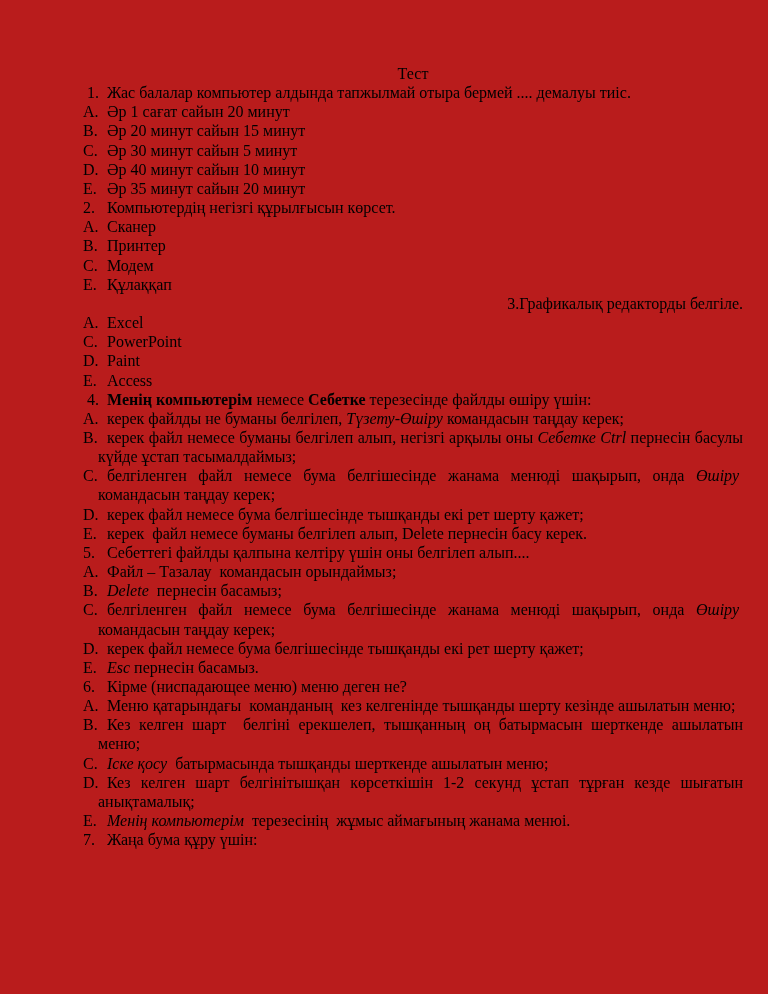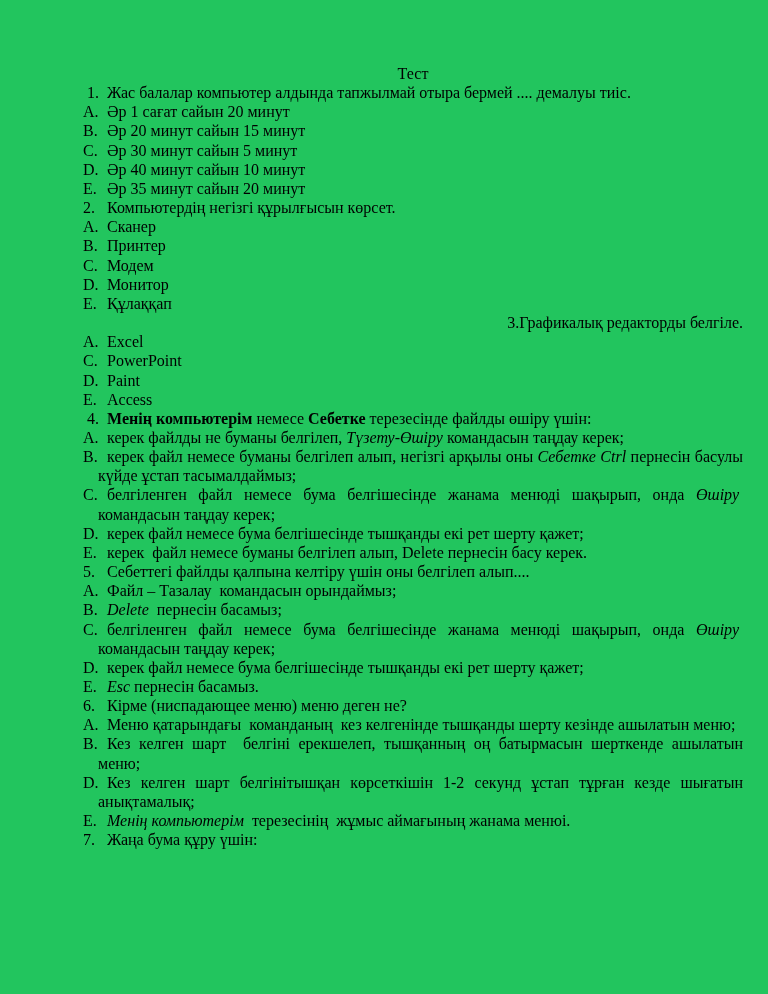--- a/index.html
+++ b/index.html
@@ -3,21 +3,21 @@
 <meta charset="utf-8">
 <style>
   html, body { margin: 0; padding: 0; }
   body {
     width: 768px; height: 994px;
     background: #ffffff;
   }
   .page {
     position: relative;
     width: 768px; height: 994px;
-    background: #22c55e;
+    background: #b91c1c;
     overflow: hidden;
     font-family: "Liberation Serif", "DejaVu Serif", serif;
     font-size: 16px;
     line-height: 19.15px;
     color: #000000;
   }
   .doc {
     position: absolute;
     left: 83px; top: 64px;
     width: 660px;
@@ -53,21 +53,20 @@
         <div class="line"><span class="label"> 1.</span><span><span>Жас балалар компьютер алдында тапжылмай отыра бермей .... демалуы тиіс.</span></span></div>
         <div class="line"><span class="label">A.</span><span><span>Әр 1 сағат сайын 20 минут</span></span></div>
         <div class="line"><span class="label">B.</span><span><span>Әр 20 минут сайын 15 минут</span></span></div>
         <div class="line"><span class="label">C.</span><span><span>Әр 30 минут сайын 5 минут</span></span></div>
         <div class="line"><span class="label">D.</span><span><span>Әр 40 минут сайын 10 минут</span></span></div>
         <div class="line"><span class="label">E.</span><span><span>Әр 35 минут сайын 20 минут</span></span></div>
         <div class="line"><span class="label">2.</span><span><span>Компьютердің негізгі құрылғысын көрсет.</span></span></div>
         <div class="line"><span class="label">A.</span><span><span>Сканер</span></span></div>
         <div class="line"><span class="label">B.</span><span><span>Принтер</span></span></div>
         <div class="line"><span class="label">C.</span><span><span>Модем</span></span></div>
-        <div class="line"><span class="label">D.</span><span><span>Монитор</span></span></div>
         <div class="line"><span class="label">E.</span><span><span>Құлаққап</span></span></div>
         <div class="line flat"><span><span>3.Графикалық редакторды белгіле.</span></span></div>
         <div class="line"><span class="label">A.</span><span><span>Excel</span></span></div>
         <div class="line"><span class="label">C.</span><span><span>PowerPoint</span></span></div>
         <div class="line"><span class="label">D.</span><span><span>Paint</span></span></div>
         <div class="line"><span class="label">E.</span><span><span>Access</span></span></div>
         <div class="line"><span class="label"> 4.</span><span><span class="b">Менің компьютерім</span><span> немесе </span><span class="b">Себетке</span><span> терезесінде файлды өшіру үшін:</span></span></div>
         <div class="line"><span class="label">A.</span><span><span>керек файлды не буманы белгілеп, </span><span class="i">Түзету-Өшіру</span><span> командасын таңдау керек;</span></span></div>
         <div class="line"><span class="label">B.</span><span><span>керек файл немесе буманы белгілеп алып, негізгі арқылы оны </span><span class="i">Себетке Ctrl</span><span> пернесін басулы күйде ұстап тасымалдаймыз;</span></span></div>
         <div class="line"><span class="label">C.</span><span><span>белгіленген файл немесе бума белгішесінде жанама менюді шақырып, онда </span><span class="i">Өшіру</span><span>&nbsp; командасын таңдау керек;</span></span></div>
@@ -75,18 +74,19 @@
         <div class="line"><span class="label">E.</span><span><span>керек&nbsp; файл немесе буманы белгілеп алып, Delete пернесін басу керек.</span></span></div>
         <div class="line"><span class="label">5.</span><span><span>Себеттегі файлды қалпына келтіру үшін оны белгілеп алып....</span></span></div>
         <div class="line"><span class="label">A.</span><span><span>Файл – Тазалау&nbsp; командасын орындаймыз;</span></span></div>
         <div class="line"><span class="label">B.</span><span><span class="i">Delete</span><span>&nbsp; пернесін басамыз;</span></span></div>
         <div class="line"><span class="label">C.</span><span><span>белгіленген файл немесе бума белгішесінде жанама менюді шақырып, онда </span><span class="i">Өшіру</span><span>&nbsp; командасын таңдау керек;</span></span></div>
         <div class="line"><span class="label">D.</span><span><span>керек файл немесе бума белгішесінде тышқанды екі рет шерту қажет;</span></span></div>
         <div class="line"><span class="label">E.</span><span><span class="i">Esc</span><span> пернесін басамыз.</span></span></div>
         <div class="line"><span class="label">6.</span><span><span>Кірме (ниспадающее меню) меню деген не?</span></span></div>
         <div class="line"><span class="label">A.</span><span><span>Меню қатарындағы&nbsp; команданың&nbsp; кез келгенінде тышқанды шерту кезінде ашылатын меню;</span></span></div>
         <div class="line"><span class="label">B.</span><span><span>Кез келген шарт&nbsp; белгіні ерекшелеп, тышқанның оң батырмасын шерткенде ашылатын меню;</span></span></div>
+        <div class="line"><span class="label">C.</span><span><span class="i">Іске қосу</span><span>&nbsp; батырмасында тышқанды шерткенде ашылатын меню;</span></span></div>
         <div class="line"><span class="label">D.</span><span><span>Кез келген шарт белгінітышқан көрсеткішін 1-2 секунд ұстап тұрған кезде шығатын анықтамалық;</span></span></div>
         <div class="line"><span class="label">E.</span><span><span class="i">Менің компьютерім</span><span>&nbsp; терезесінің&nbsp; жұмыс аймағының жанама менюі.</span></span></div>
         <div class="line"><span class="label">7.</span><span><span>Жаңа бума құру үшін:</span></span></div>
       </div>
   </div>
 </div>
 
 </body></html>

